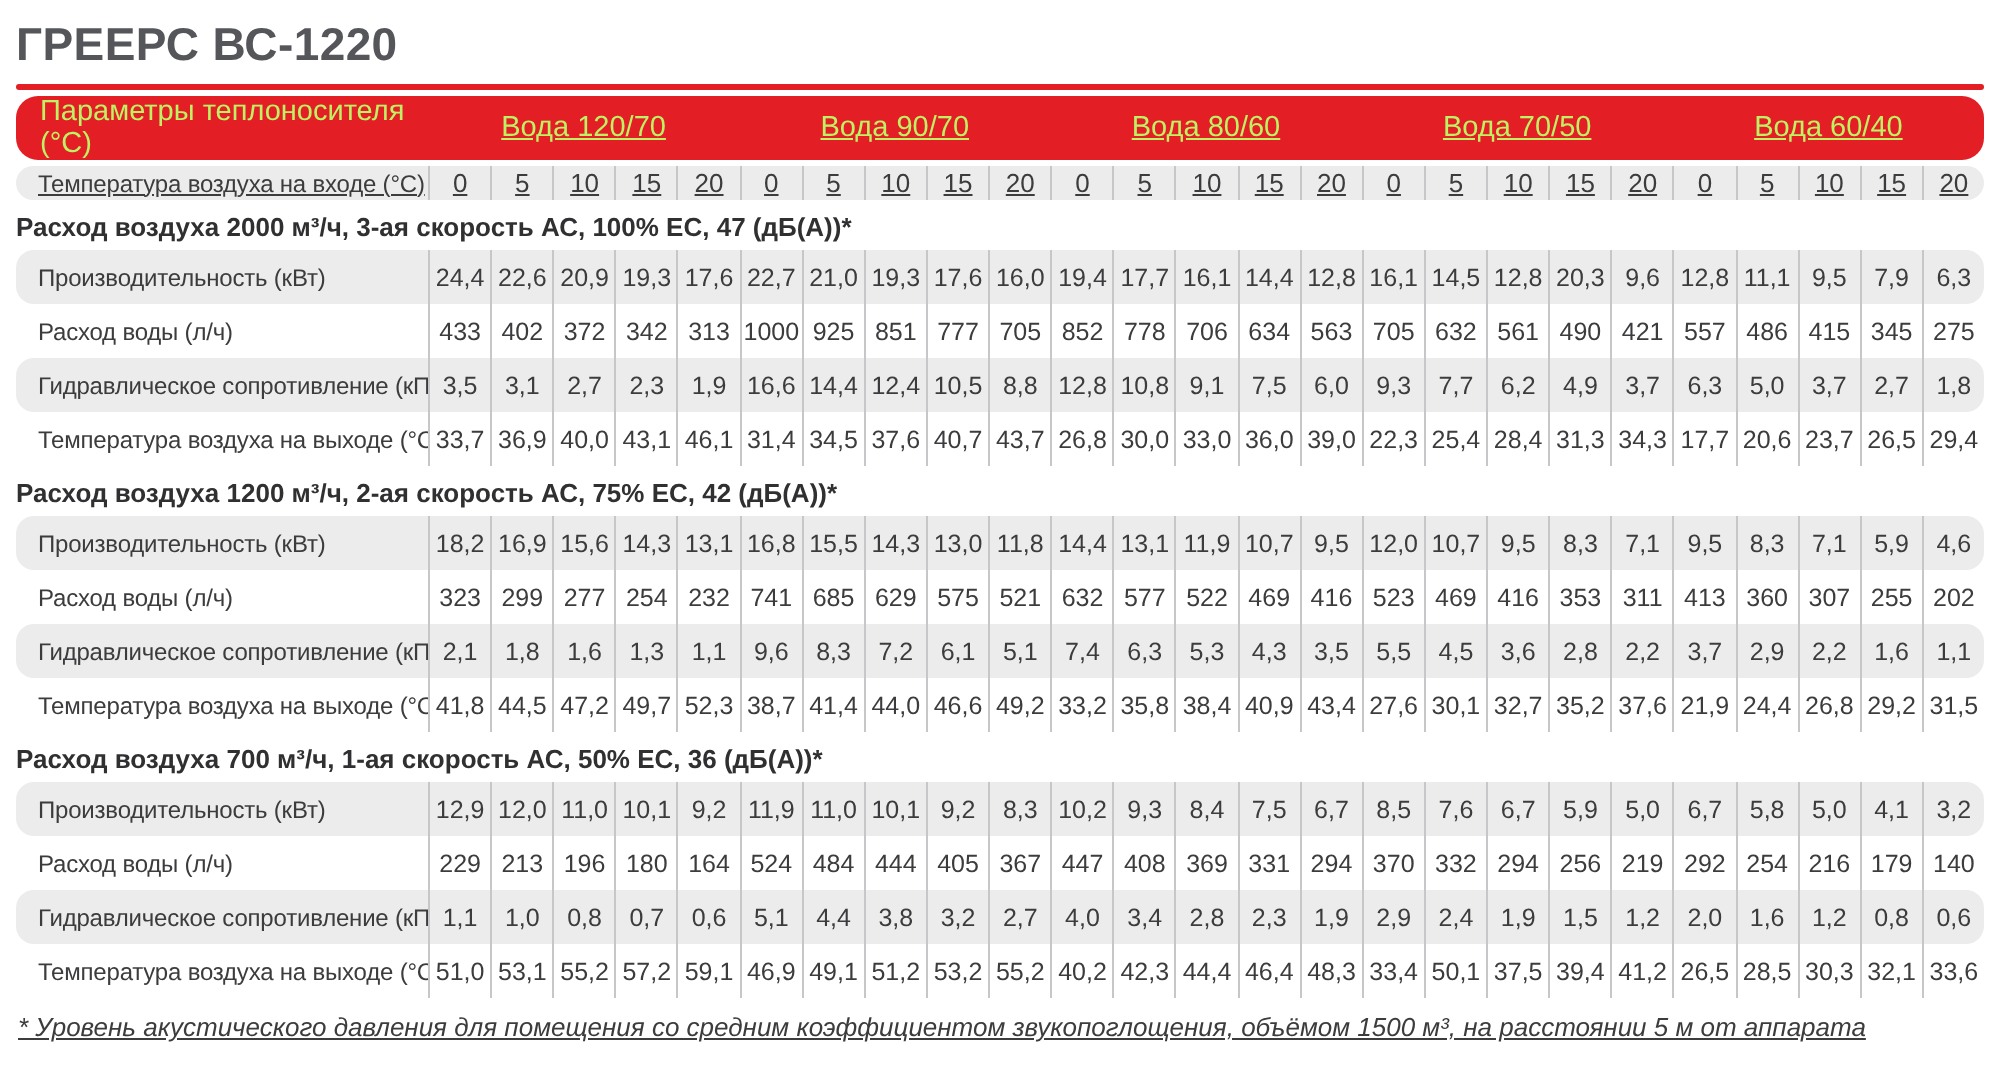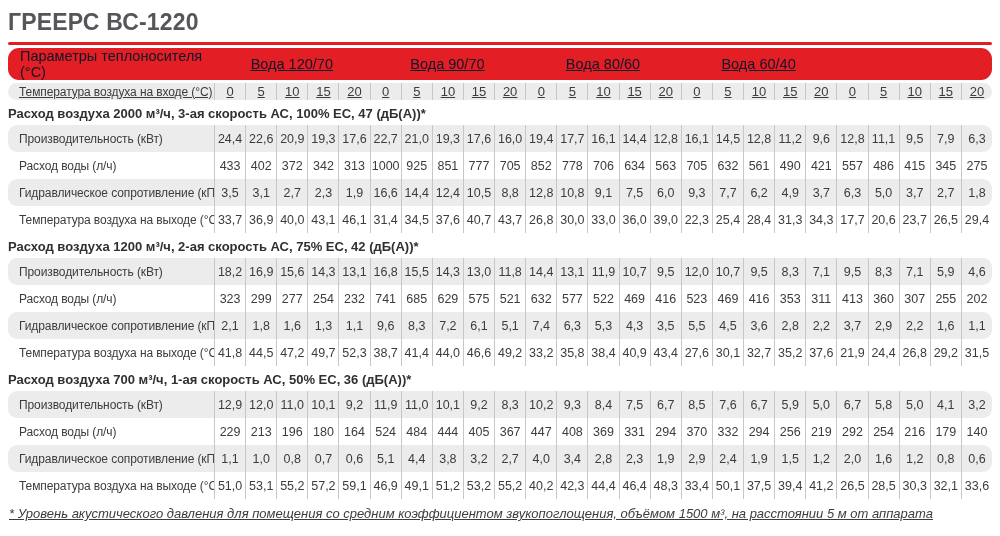--- a/index.html
+++ b/index.html
@@ -23,21 +23,21 @@
     color:var(--titlegray);letter-spacing:.2px;
   }
   .topline{
     margin-top:4px;height:3px;border-radius:2px;
     background:var(--accent);
   }
   .row{display:grid;grid-template-columns:206px repeat(25,1fr);align-items:stretch;}
   .hrow{
     grid-template-columns:206px repeat(5,1fr);
     margin-top:3px;height:32px;border-radius:11px;
-    background:var(--accent);color:#0f172a;
+    background:var(--accent);color:#bef264;
     align-items:center;
   }
   .hlabel{padding-left:12px;font-size:14.5px;}
   .hgroup{text-align:center;font-size:14.5px;text-decoration:underline;}
   .subrow{
     margin-top:3px;height:17px;border-radius:9px;
     background:var(--rowgray);
     text-decoration:underline;
   }
   .rlabel{
@@ -70,20 +70,21 @@
 
   <div>
     <div class="topline"></div>
 
     <div class="row hrow">
       <div class="hlabel">Параметры теплоносителя (°C)</div>
 
     <div class="hgroup">Вода 120/70</div>
         <div class="hgroup">Вода 90/70</div>
         <div class="hgroup">Вода 80/60</div>
+        <div class="hgroup">Вода 70/50</div>
         <div class="hgroup">Вода 60/40</div>
       </div>
 
     <div class="row subrow">
       <div class="rlabel">Температура воздуха на входе (°C)</div>
 
     <div class="c num">0</div>
         <div class="c num">5</div>
         <div class="c num">10</div>
         <div class="c num">15</div>
@@ -125,21 +126,21 @@
           <div class="c num">17,6</div>
           <div class="c num">16,0</div>
           <div class="c num">19,4</div>
           <div class="c num">17,7</div>
           <div class="c num">16,1</div>
           <div class="c num">14,4</div>
           <div class="c num">12,8</div>
           <div class="c num">16,1</div>
           <div class="c num">14,5</div>
           <div class="c num">12,8</div>
-          <div class="c num">11,2</div>
+          <div class="c num">20,3</div>
           <div class="c num">9,6</div>
           <div class="c num">12,8</div>
           <div class="c num">11,1</div>
           <div class="c num">9,5</div>
           <div class="c num">7,9</div>
           <div class="c num">6,3</div>
         </div>
         <div class="row drow">
           <div class="rlabel">Расход воды (л/ч)</div>
           <div class="c num">433</div>

